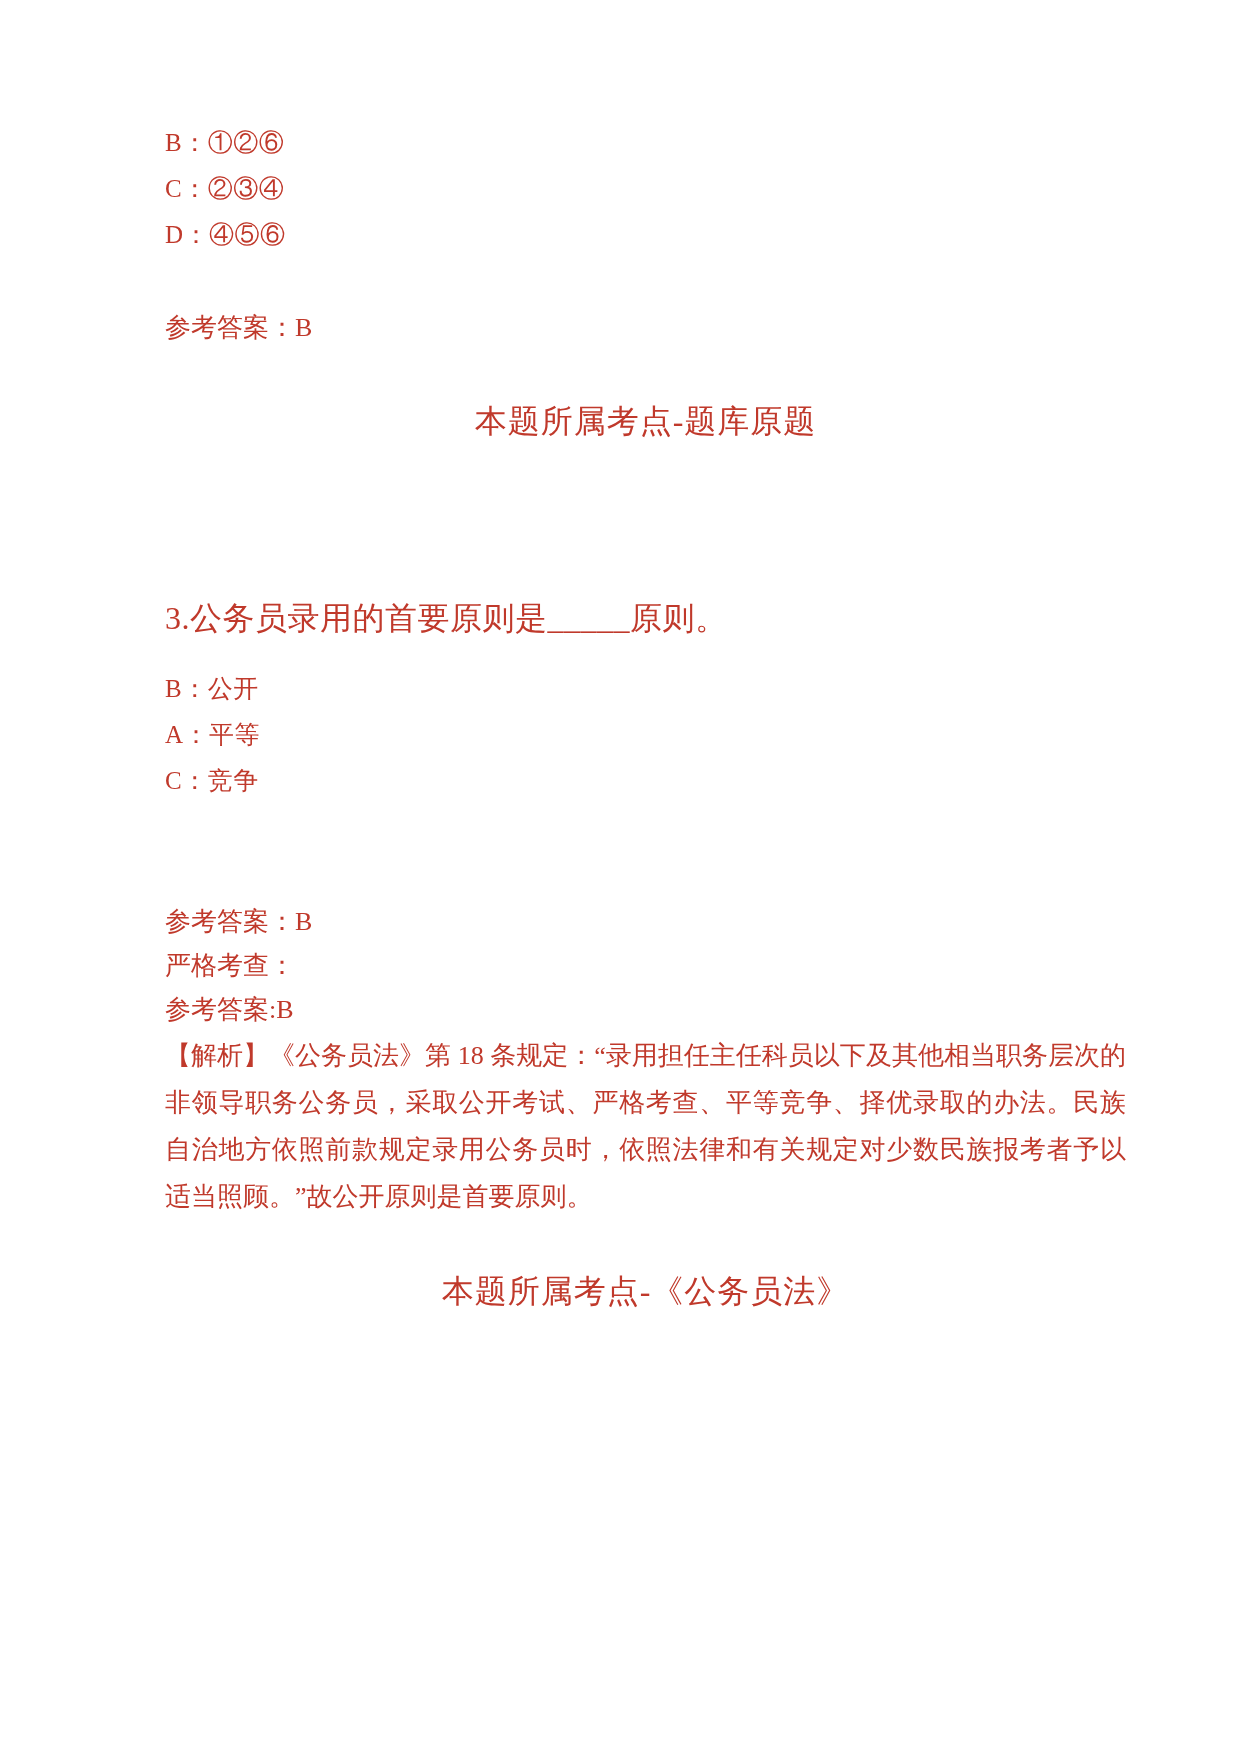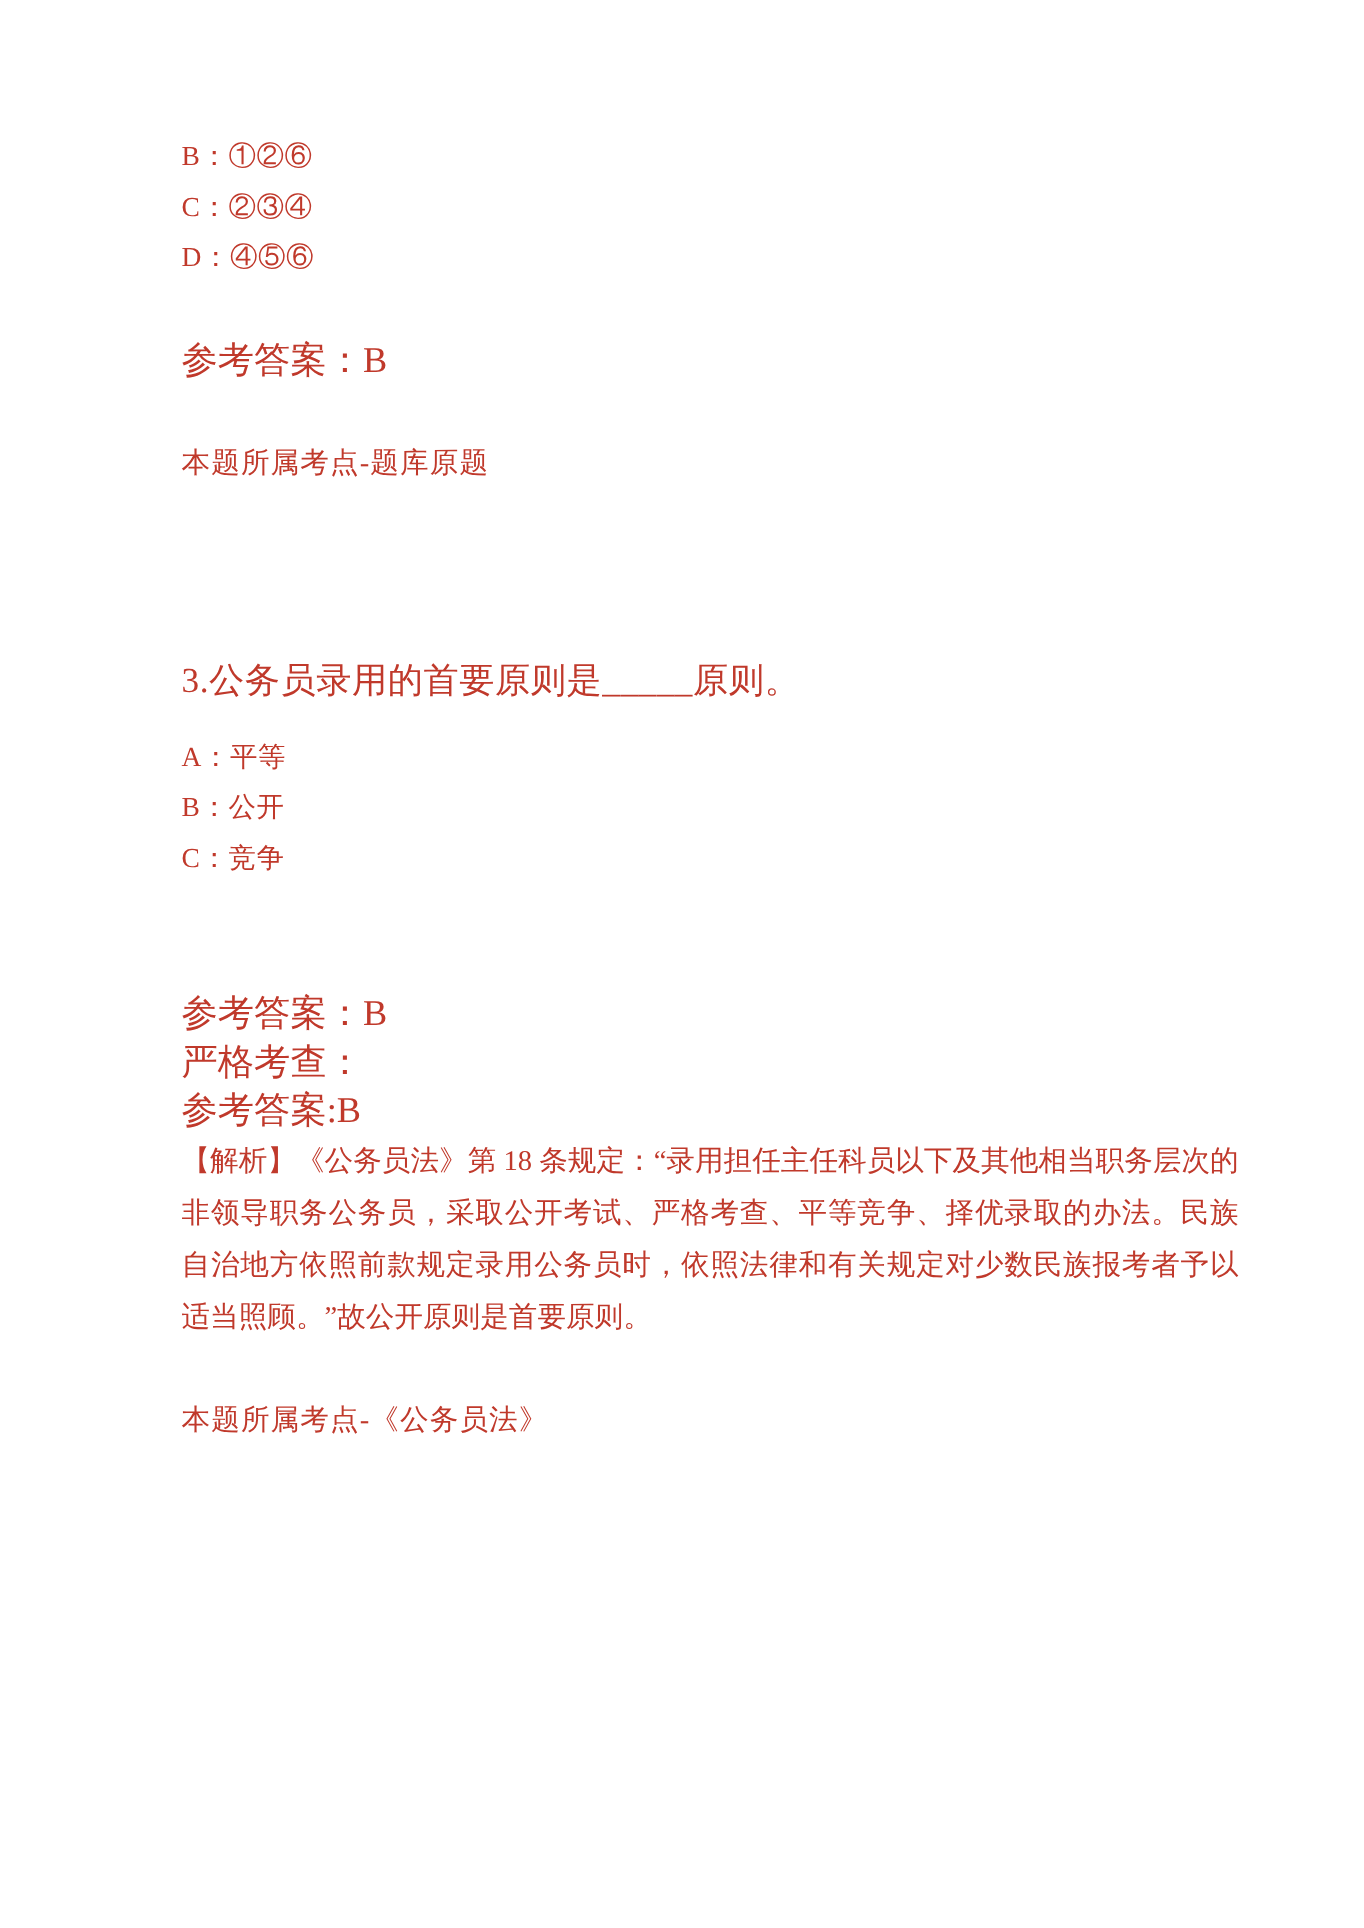--- a/index.html
+++ b/index.html
@@ -29,35 +29,36 @@
     line-height: 46px;
     letter-spacing: 0.5px;
     white-space: pre;
   }
   .gap-sm { height: 24px; }
   .gap-md { height: 48px; }
   .gap-lg { height: 96px; }
   .gap-xl { height: 150px; }
 
   .answer-line {
-    font-size: 33px;
+    font-size: 26px;
     line-height: 44px;
     white-space: pre;
   }
   .para {
     font-size: 26px;
     line-height: 47px;
     text-align: justify;
     text-justify: inter-ideograph;
     margin: 0;
   }
   .topic-line {
-    font-size: 26px;
+    font-size: 32px;
     line-height: 46px;
     letter-spacing: 1px;
+    text-align: center;
   }
   .q-stem {
     font-size: 32px;
     line-height: 48px;
     letter-spacing: 0.5px;
   }
 </style>
 </head>
 <body>
 
@@ -77,22 +78,22 @@
     <div class="topic-line">本题所属考点-题库原题</div>
   </div>
 
   <div class="gap-xl"></div>
 
   <div class="q-block">
     <div class="q-stem">3.公务员录用的首要原则是_____原则。</div>
 
     <div class="gap-sm"></div>
 
+    <div class="opt-line">B：公开</div>
     <div class="opt-line">A：平等</div>
-    <div class="opt-line">B：公开</div>
     <div class="opt-line">C：竞争</div>
 
     <div class="gap-lg"></div>
 
     <div class="answer-line">参考答案：B</div>
     <div class="answer-line">严格考查：</div>
     <div class="answer-line">参考答案:B</div>
     <p class="para">【解析】《公务员法》第 18 条规定：“录用担任主任科员以下及其他相当职务层次的非领导职务公务员，采取公开考试、严格考查、平等竞争、择优录取的办法。民族自治地方依照前款规定录用公务员时，依照法律和有关规定对少数民族报考者予以适当照顾。”故公开原则是首要原则。</p>
 
     <div class="gap-md"></div>

